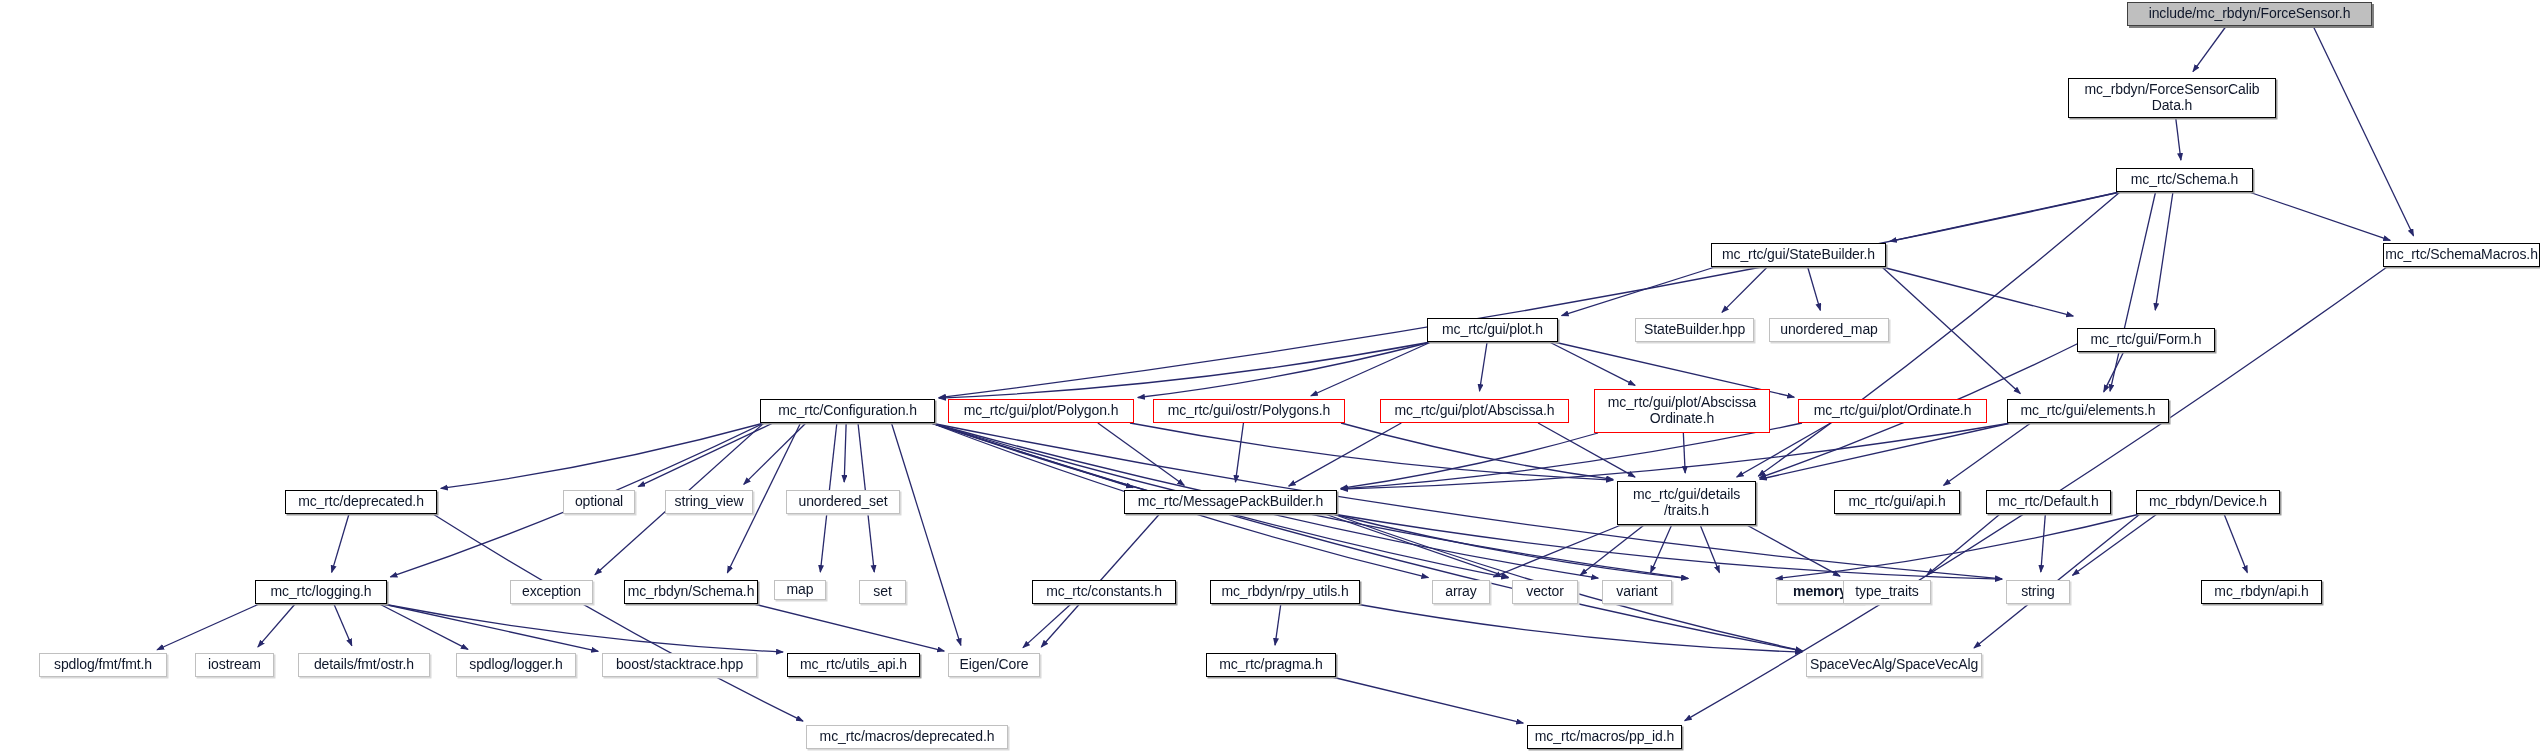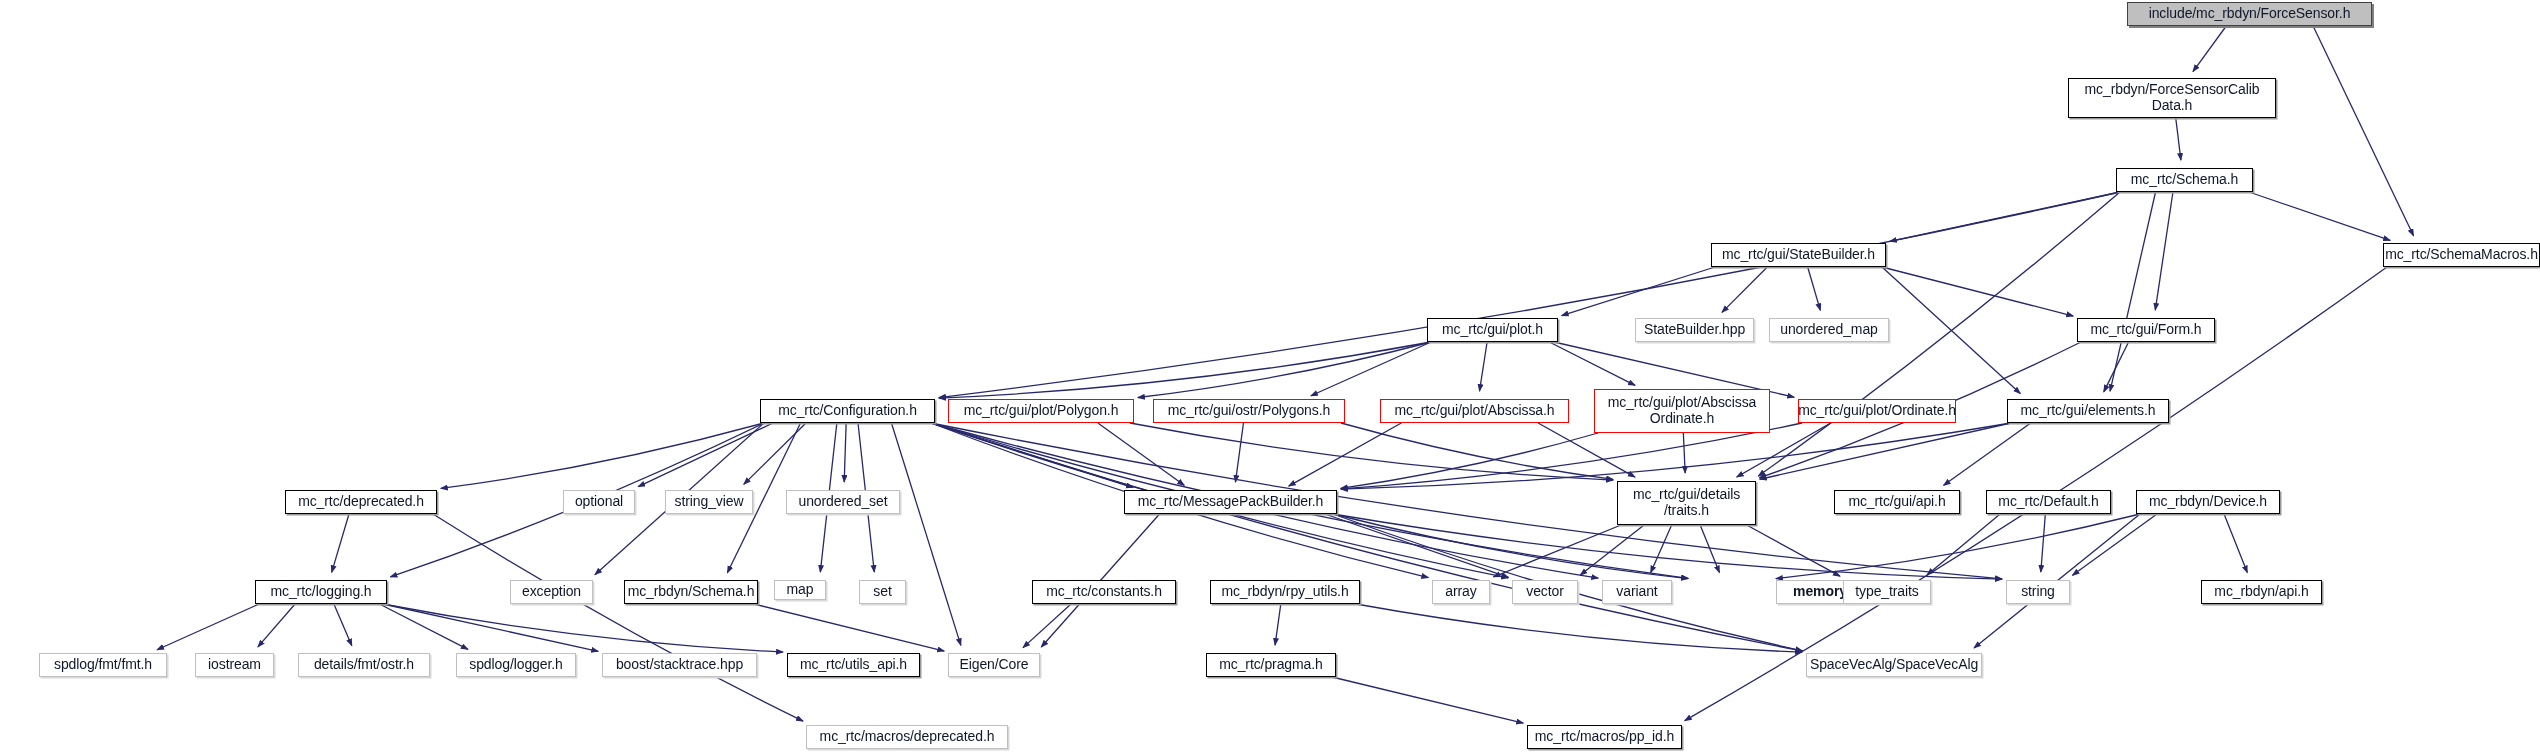--- a/index.html
+++ b/index.html
@@ -124,31 +124,31 @@
         <path d="M2387,267 Q2035.8599325187583,518.6445499385172 1684.7198650375165,720.6590998770345" fill="none" stroke="#27286b" stroke-width="1.3" marker-end="url(#ah)"></path>
       </g>
     </svg>
   <div id="node-layer">
       <div class="node root" style="left: 2127px; top: 2px; width: 245px; height: 24px;">include/mc_rbdyn/ForceSensor.h</div>
       <div class="node hdr" style="left: 2068px; top: 78px; width: 208px; height: 40px;">mc_rbdyn/ForceSensorCalib
 Data.h</div>
       <div class="node hdr" style="left: 2116px; top: 168px; width: 137px; height: 24px;">mc_rtc/Schema.h</div>
       <div class="node hdr" style="left: 2383px; top: 243px; width: 157px; height: 24px;">mc_rtc/SchemaMacros.h</div>
       <div class="node hdr" style="left: 1711px; top: 243px; width: 175px; height: 24px;">mc_rtc/gui/StateBuilder.h</div>
-      <div class="node hdr" style="left: 2077px; top: 318px; width: 138px; height: 24px;">mc_rtc/gui/Form.h</div>
+      <div class="node hdr" style="left: 2077px; top: 328px; width: 138px; height: 24px;">mc_rtc/gui/Form.h</div>
       <div class="node hdr" style="left: 1427px; top: 318px; width: 131px; height: 24px;">mc_rtc/gui/plot.h</div>
       <div class="node sys" style="left: 1635px; top: 318px; width: 119px; height: 24px;">StateBuilder.hpp</div>
       <div class="node sys" style="left: 1769px; top: 318px; width: 120px; height: 24px;">unordered_map</div>
       <div class="node hdr" style="left: 760px; top: 399px; width: 175px; height: 24px;">mc_rtc/Configuration.h</div>
       <div class="node red" style="left: 948px; top: 399px; width: 186px; height: 24px;">mc_rtc/gui/plot/Polygon.h</div>
       <div class="node red" style="left: 1153px; top: 399px; width: 192px; height: 24px;">mc_rtc/gui/ostr/Polygons.h</div>
       <div class="node red" style="left: 1380px; top: 399px; width: 189px; height: 24px;">mc_rtc/gui/plot/Abscissa.h</div>
       <div class="node red" style="left: 1594px; top: 389px; width: 176px; height: 44px;">mc_rtc/gui/plot/Abscissa
 Ordinate.h</div>
-      <div class="node red" style="left: 1798px; top: 399px; width: 158px; height: 24px;">mc_rtc/gui/plot/Ordinate.h</div>
+      <div class="node red" style="left: 1798px; top: 399px; width: 189px; height: 24px;">mc_rtc/gui/plot/Ordinate.h</div>
       <div class="node hdr" style="left: 2007px; top: 399px; width: 162px; height: 24px;">mc_rtc/gui/elements.h</div>
       <div class="node hdr" style="left: 285px; top: 490px; width: 152px; height: 24px;">mc_rtc/deprecated.h</div>
       <div class="node sys" style="left: 563px; top: 490px; width: 72px; height: 24px;">optional</div>
       <div class="node sys" style="left: 665px; top: 490px; width: 88px; height: 24px;">string_view</div>
       <div class="node sys" style="left: 786px; top: 490px; width: 114px; height: 24px;">unordered_set</div>
       <div class="node hdr" style="left: 1124px; top: 490px; width: 213px; height: 24px;">mc_rtc/MessagePackBuilder.h</div>
       <div class="node hdr" style="left: 1617px; top: 481px; width: 139px; height: 44px;">mc_rtc/gui/details
 /traits.h</div>
       <div class="node hdr" style="left: 1834px; top: 490px; width: 126px; height: 24px;">mc_rtc/gui/api.h</div>
       <div class="node hdr" style="left: 1986px; top: 490px; width: 125px; height: 24px;">mc_rtc/Default.h</div>

